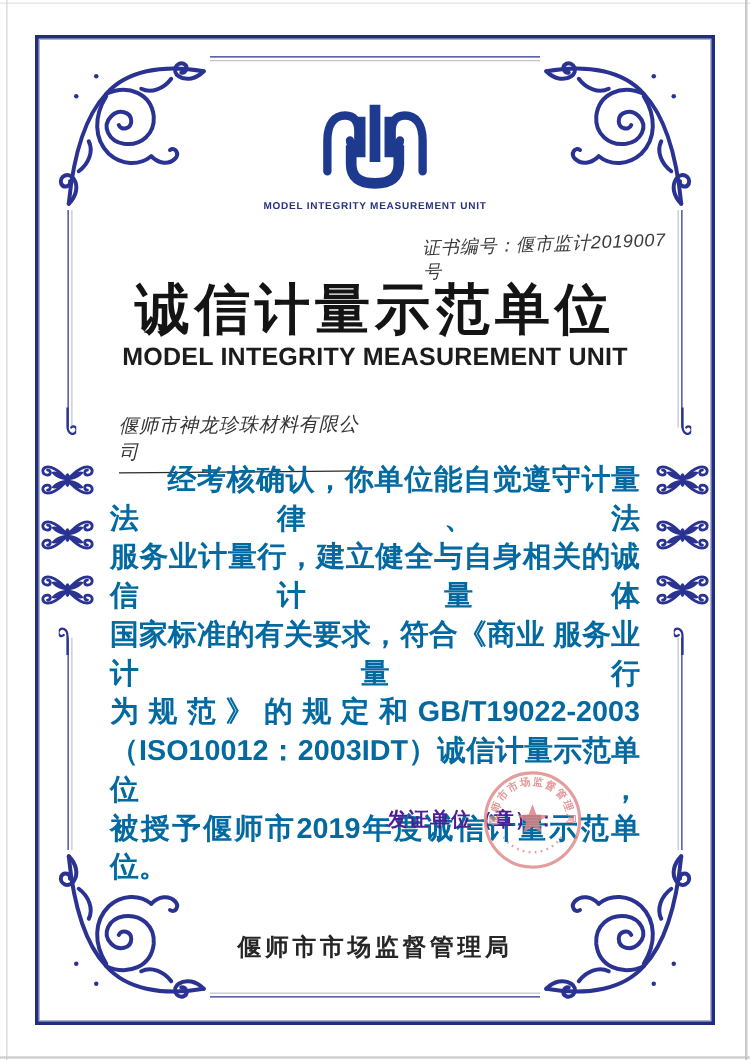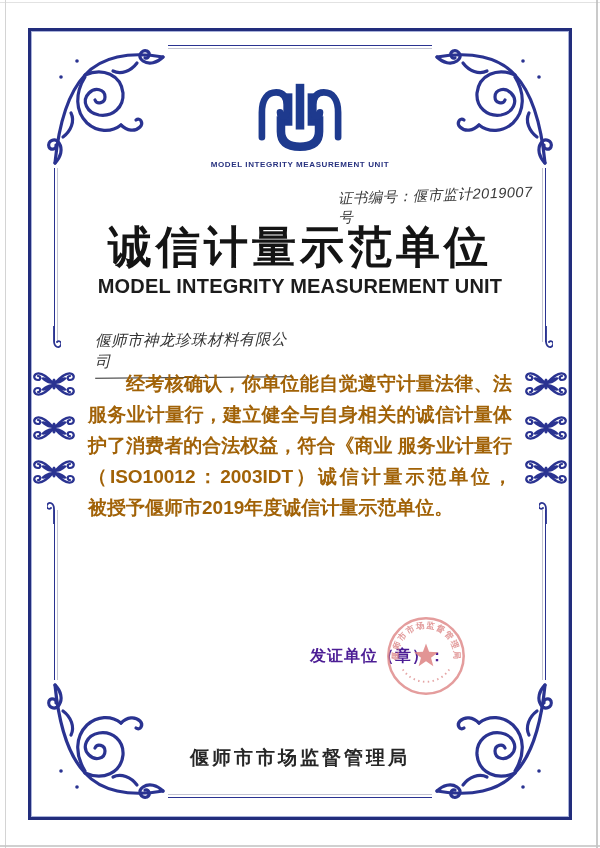--- a/index.html
+++ b/index.html
@@ -67,21 +67,21 @@
     font-size:20px;font-weight:800;color:#1c1c1c;letter-spacing:.2px;
   }
   .company{
     left:95px;top:330px;width:198px;z-index:4;
     font-size:15.5px;color:#353535;font-style:italic;
     border-bottom:1.5px solid #2b2b2b;padding-bottom:5px;
     transform:rotate(-.5deg);letter-spacing:.5px;
   }
   .body-text{
     left:88px;top:368px;width:424px;z-index:4;
-    font-size:19px;line-height:31px;color:#a16207;font-weight:600;
+    font-size:23px;line-height:31px;color:#0369a1;font-weight:600;
   }
   .body-text .line{text-align:justify;text-align-last:justify;}
   .body-text .line.first{text-indent:2em;}
   .body-text .line.last{text-align-last:left;}
   .issuer-label{
     left:310px;top:646px;z-index:4;
     font-size:16px;font-weight:600;color:#4c1d95;letter-spacing:1px;
   }
   .seal{left:368px;top:598px;width:116px;height:116px;z-index:5;opacity:.85;}
   .issuer{
@@ -199,21 +199,22 @@
 <div class="abs cert-no">证书编号：偃市监计2019007号</div>
 
 <div class="abs title-cn">诚信计量示范单位</div>
 <div class="abs title-en">MODEL INTEGRITY MEASUREMENT UNIT</div>
 
 <div class="abs company">偃师市神龙珍珠材料有限公司</div>
 
 <div class="abs body-text">
   <div class="line first">经考核确认，你单位能自觉遵守计量法律、法</div>
   <div class="line">服务业计量行，建立健全与自身相关的诚信计量体</div>
-  <div class="line">护了消费者的合法权益，符合《商业 服务业计量行</div>
+  <div class="line">国家标准的有关要求，符合《商业 服务业计量行</div>
+  <div class="line">为规范》的规定和GB/T19022-2003</div>
   <div class="line">（ISO10012：2003IDT）诚信计量示范单位，</div>
   <div class="line last">被授予偃师市2019年度诚信计量示范单位。</div>
 </div>
 
 <div class="abs issuer-label">发证单位（章）：</div>
 
 <svg class="abs seal" viewBox="0 0 120 120">
   <circle cx="60" cy="60" r="39" fill="none" stroke="#e08c8c" stroke-width="2.6"></circle>
   <polygon points="60,47 63.2,55.5 72.4,56 65.2,61.7 67.6,70.5 60,65.5 52.4,70.5 54.8,61.7 47.6,56 56.8,55.5" fill="#dd8383"></polygon>
   <path id="sealArc" d="M 31,60 A 29,29 0 1 1 89,60" fill="none"></path>

